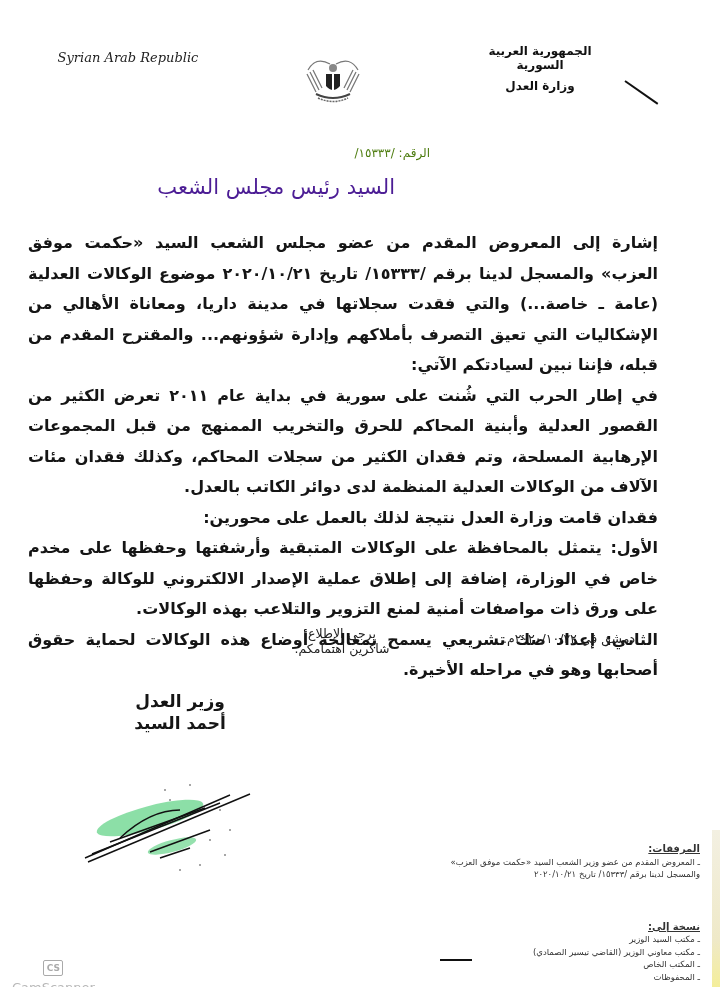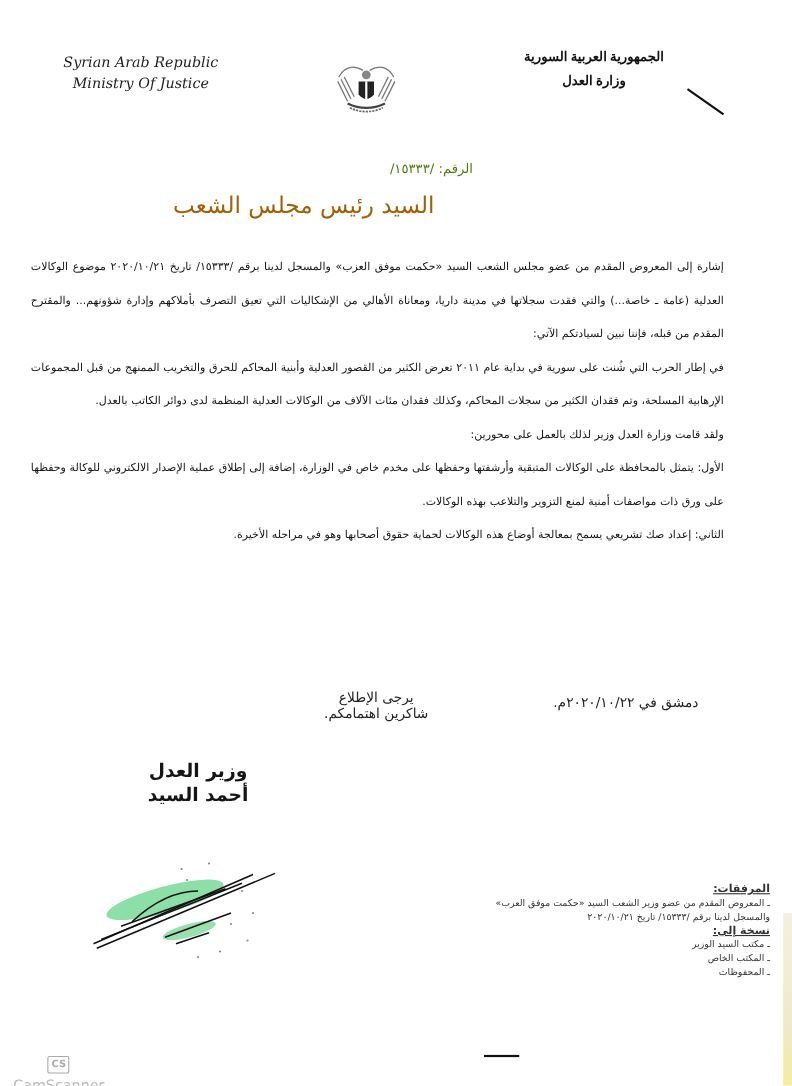--- a/index.html
+++ b/index.html
@@ -6,49 +6,48 @@
   body {
     width:720px; height:987px; background:#ffffff; position:relative; overflow:hidden;
     font-family: "DejaVu Sans", sans-serif; color:#111;
   }
   .abs { position:absolute; }
   .en-head {
     font-family: "DejaVu Serif", serif; font-style:italic; font-size:13px; color:#222;
     text-align:center; width:200px;
   }
   .ar { direction:rtl; font-family: "DejaVu Sans", sans-serif; }
-  .ar-head { font-weight:bold; font-size:12px; text-align:center; color:#111;font-family:Liberation Serif, serif; }
+  .ar-head { font-weight:bold; font-size:12px; text-align:center; color:#111; }
   .ref { font-size:12px; color:#4d7c0f; }
-  .title { font-size:21px; color:#a16207; }
+  .title { font-size:21px; color:#4c1d95; }
   .para {
-    font-size:10px; font-weight:normal; line-height:30.5px; text-align:justify;
+    font-size:16px; font-weight:bold; line-height:30.5px; text-align:justify;
     text-align-last:right; color:#151515; width:630px;margin-left:34px;
   }
   .para p { margin:0; }
   .closing { font-size:12.5px; text-align:center; line-height:15px; color:#222; }
   .date { font-size:12.5px; color:#222; }
   .sign { font-size:17px; font-weight:bold; text-align:center; line-height:22px; color:#151515; }
   .attach { font-size:8.5px; line-height:12.5px; color:#333; }
-  .attach .h { font-weight:bold; text-decoration:underline; font-size:10px; }
+  .attach .h { font-weight:bold; text-decoration:underline; font-size:10px;margin-top:40px; }
   .watermark { font-size:13px; color:#b8b8b8; direction:ltr; display:flex; align-items:center; gap:4px; }
   .cs-box {
     display:inline-block; width:18px; height:14px; border:1.5px solid #aaa; border-radius:2px;
     font-size:9px; line-height:14px; text-align:center; color:#aaa; font-weight:bold;
   }
   .emblem { width:62px; height:62px; }
   .edge-strip { position:absolute; right:0; top:830px; width:8px; height:157px;
     background:linear-gradient(to bottom,#f3f0e2,#efe9c8 70%,#f4ee9a); }
   .stroke { position:absolute; background:#111; transform-origin:left center; }
 </style>
 </head>
 <body>
 
 <div class="abs en-head" style="left:28px; top:50px;">
   <div style="margin-bottom:4px;">Syrian Arab Republic</div>
-  <div>Ministry Of Justice</div>
 </div>
 
 <div class="abs" style="left:302px; top:48px;">
   <svg class="emblem" viewBox="0 0 62 62">
     <g fill="none" stroke="#777" stroke-width="1.2">
       <path d="M6 22 Q14 8 28 16"></path>
       <path d="M56 22 Q48 8 34 16"></path>
       <path d="M5 26 L14 44"></path>
         <path d="M8 24 L17 42"></path>
         <path d="M11 22 L20 40"></path>
@@ -73,21 +72,21 @@
 <div class="abs ar ref" style="right:290px; top:146px;">
   <span>الرقم:</span>
   <span>/١٥٣٣٣/</span>
 </div>
 
 <div class="abs ar title" style="right:325px; top:175px;">السيد رئيس مجلس الشعب</div>
 
 <div class="abs ar para" style="right:62px; top:228px;">
   <p>إشارة إلى المعروض المقدم من عضو مجلس الشعب السيد «حكمت موفق العزب» والمسجل لدينا برقم /١٥٣٣٣/ تاريخ ٢٠٢٠/١٠/٢١ موضوع الوكالات العدلية (عامة ـ خاصة...) والتي فقدت سجلاتها في مدينة داريا، ومعاناة الأهالي من الإشكاليات التي تعيق التصرف بأملاكهم وإدارة شؤونهم... والمقترح المقدم من قبله، فإننا نبين لسيادتكم الآتي:</p>
   <p>في إطار الحرب التي شُنت على سورية في بداية عام ٢٠١١ تعرض الكثير من القصور العدلية وأبنية المحاكم للحرق والتخريب الممنهج من قبل المجموعات الإرهابية المسلحة، وتم فقدان الكثير من سجلات المحاكم، وكذلك فقدان مئات الآلاف من الوكالات العدلية المنظمة لدى دوائر الكاتب بالعدل.</p>
-  <p>ولقد قامت وزارة العدل وزير لذلك بالعمل على محورين:</p>
+  <p>فقدان قامت وزارة العدل نتيجة لذلك بالعمل على محورين:</p>
   <p>الأول: يتمثل بالمحافظة على الوكالات المتبقية وأرشفتها وحفظها على مخدم خاص في الوزارة، إضافة إلى إطلاق عملية الإصدار الالكتروني للوكالة وحفظها على ورق ذات مواصفات أمنية لمنع التزوير والتلاعب بهذه الوكالات.</p>
   <p>الثاني: إعداد صك تشريعي يسمح بمعالجة أوضاع هذه الوكالات لحماية حقوق أصحابها وهو في مراحله الأخيرة.</p>
 </div>
 
 <div class="abs ar closing" style="left:282px; top:626px; width:120px;">
   <div>يرجى الإطلاع</div>
   <div>شاكرين اهتمامكم.</div>
 </div>
 
 <div class="abs ar date" style="right:85px; top:631px;">دمشق في ٢٠٢٠/١٠/٢٢م.</div>
@@ -123,20 +122,21 @@
     </g>
   </svg>
 </div>
 
 <div class="abs ar attach" style="right:20px; top:803px; width:330px;">
   <div class="h">المرفقات:</div>
   <div>ـ المعروض المقدم من عضو وزير الشعب السيد «حكمت موفق العزب»</div>
   <div>والمسجل لدينا برقم /١٥٣٣٣/ تاريخ ٢٠٢٠/١٠/٢١</div>
   <div class="h">نسخة إلى:</div>
   <div>ـ مكتب السيد الوزير</div>
+  <div>ـ مكتب معاوني الوزير (القاضي تيسير الصمادي)</div>
   <div>ـ المكتب الخاص</div>
   <div>ـ المحفوظات</div>
 </div>
 
 <div class="stroke" style="left:440px; top:959px; width:32px; height:2px;"></div>
 
 <div class="abs watermark" style="left:3px; top:960px;flex-direction:column;">
   <span class="cs-box">CS</span>
   <span>CamScanner</span>
   <span class="ar">الممسوحة ضوئيا بـ</span>

